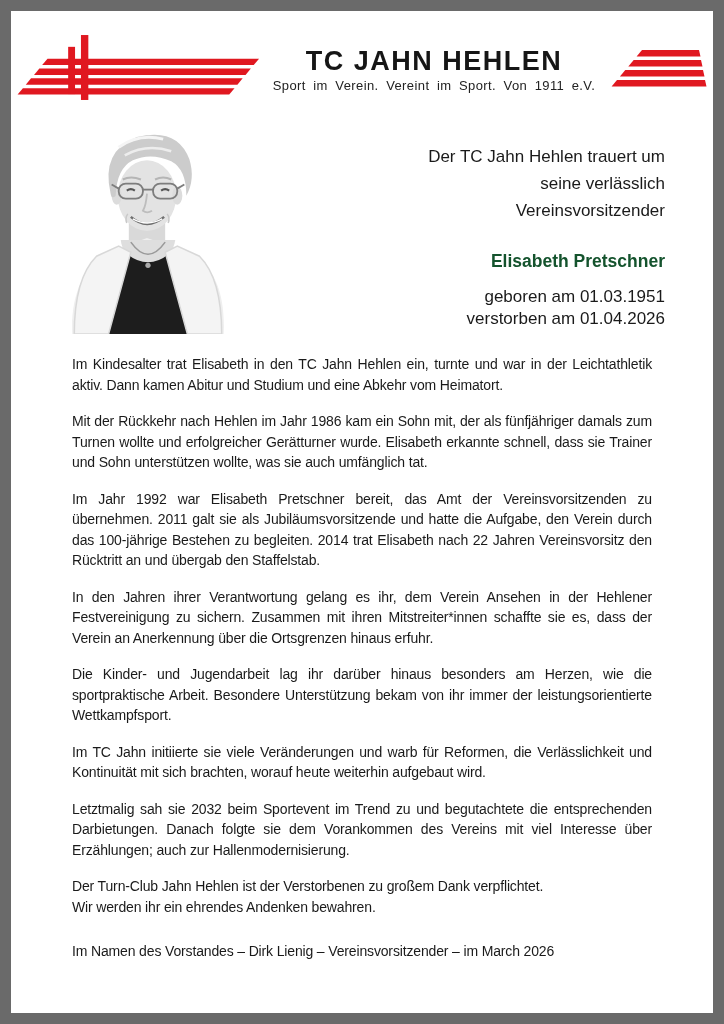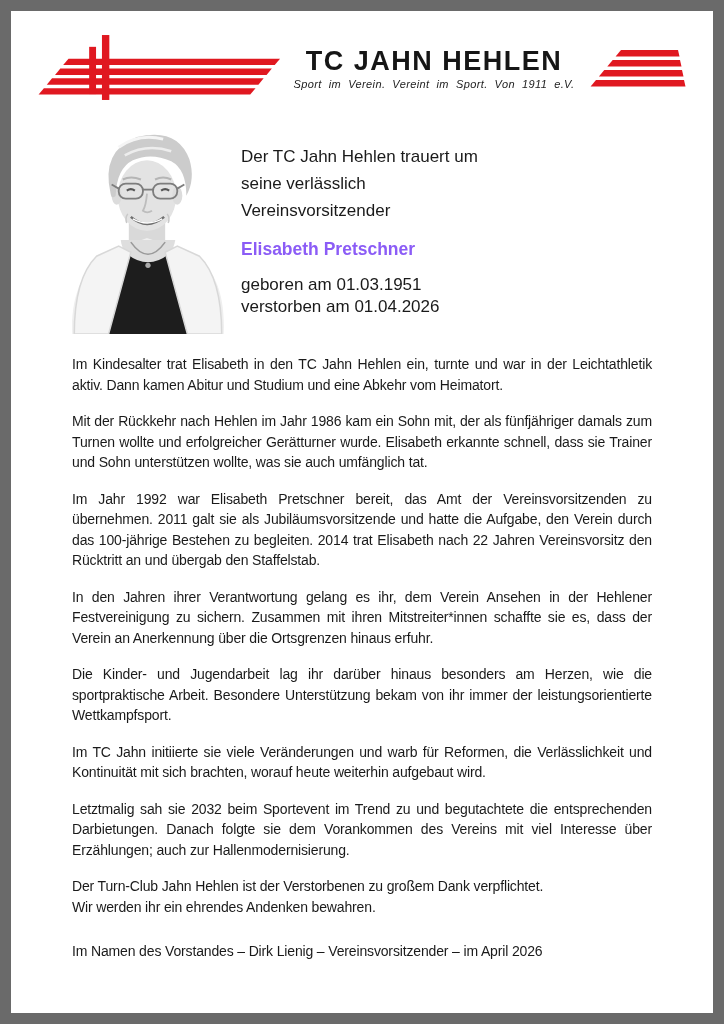--- a/index.html
+++ b/index.html
@@ -29,51 +29,50 @@
   }
   .logo-title{
     font-size:27px;
     font-weight:bold;
     letter-spacing:1.5px;
     color:#161616;
     line-height:28px;
     white-space:nowrap;
   }
   .logo-tagline{
-    font-size:11px;
+    font-size:13px;
     color:#222222;
     letter-spacing:0.4px;
     word-spacing:3.5px;
     margin-top:3px;
     white-space:nowrap;
-    font-style:italic;
   }
   
   .memorial-row{
     display:flex;
     margin-top:25px;
     padding:0 30px 0 46px;
   }
   .portrait{flex:0 0 auto;}
   .announcement{
     flex:1 1 auto;
-    text-align:left;
+    text-align:right;
     padding-top:16px;
     padding-right:18px;
   }
   .announce-line{
     font-size:17px;
     line-height:27px;
     color:#1a1a1a;
   }
   .announce-name{
     font-size:17.5px;
     font-weight:bold;
-    margin-top:15px;
-    color:#8b5cf6;
+    margin-top:27px;
+    color:#14532d;
   }
   .announce-dates{
     margin-top:14px;
     font-size:17px;
     line-height:22px;
   }
   
   .body-text{
     margin-top:14px;
     padding:0 61px;
@@ -196,15 +195,15 @@
       <p class="para">Mit der Rückkehr nach Hehlen im Jahr 1986 kam ein Sohn mit, der als fünfjähriger damals zum Turnen wollte und erfolgreicher Gerätturner wurde. Elisabeth erkannte schnell, dass sie Trainer und Sohn unterstützen wollte, was sie auch umfänglich tat.</p>
       <p class="para">Im Jahr 1992 war Elisabeth Pretschner bereit, das Amt der Vereinsvorsitzenden zu übernehmen. 2011 galt sie als Jubiläumsvorsitzende und hatte die Aufgabe, den Verein durch das 100-jährige Bestehen zu begleiten. 2014 trat Elisabeth nach 22 Jahren Vereinsvorsitz den Rücktritt an und übergab den Staffelstab.</p>
       <p class="para">In den Jahren ihrer Verantwortung gelang es ihr, dem Verein Ansehen in der Hehlener Festvereinigung zu sichern. Zusammen mit ihren Mitstreiter*innen schaffte sie es, dass der Verein an Anerkennung über die Ortsgrenzen hinaus erfuhr.</p>
       <p class="para">Die Kinder- und Jugendarbeit lag ihr darüber hinaus besonders am Herzen, wie die sportpraktische Arbeit. Besondere Unterstützung bekam von ihr immer der leistungsorientierte Wettkampfsport.</p>
       <p class="para">Im TC Jahn initiierte sie viele Veränderungen und warb für Reformen, die Verlässlichkeit und Kontinuität mit sich brachten, worauf heute weiterhin aufgebaut wird.</p>
       <p class="para">Letztmalig sah sie 2032 beim Sportevent im Trend zu und begutachtete die entsprechenden Darbietungen. Danach folgte sie dem Vorankommen des Vereins mit viel Interesse über Erzählungen; auch zur Hallenmodernisierung.</p>
       <p class="para">Der Turn-Club Jahn Hehlen ist der Verstorbenen zu großem Dank verpflichtet.
 Wir werden ihr ein ehrendes Andenken bewahren.</p>
     </div>
 
-  <div class="closing">Im Namen des Vorstandes – Dirk Lienig – Vereinsvorsitzender – im April 2026</div>
+  <div class="closing">Im Namen des Vorstandes – Dirk Lienig – Vereinsvorsitzender – im March 2026</div>
 
 </div>
 
 </body></html>

